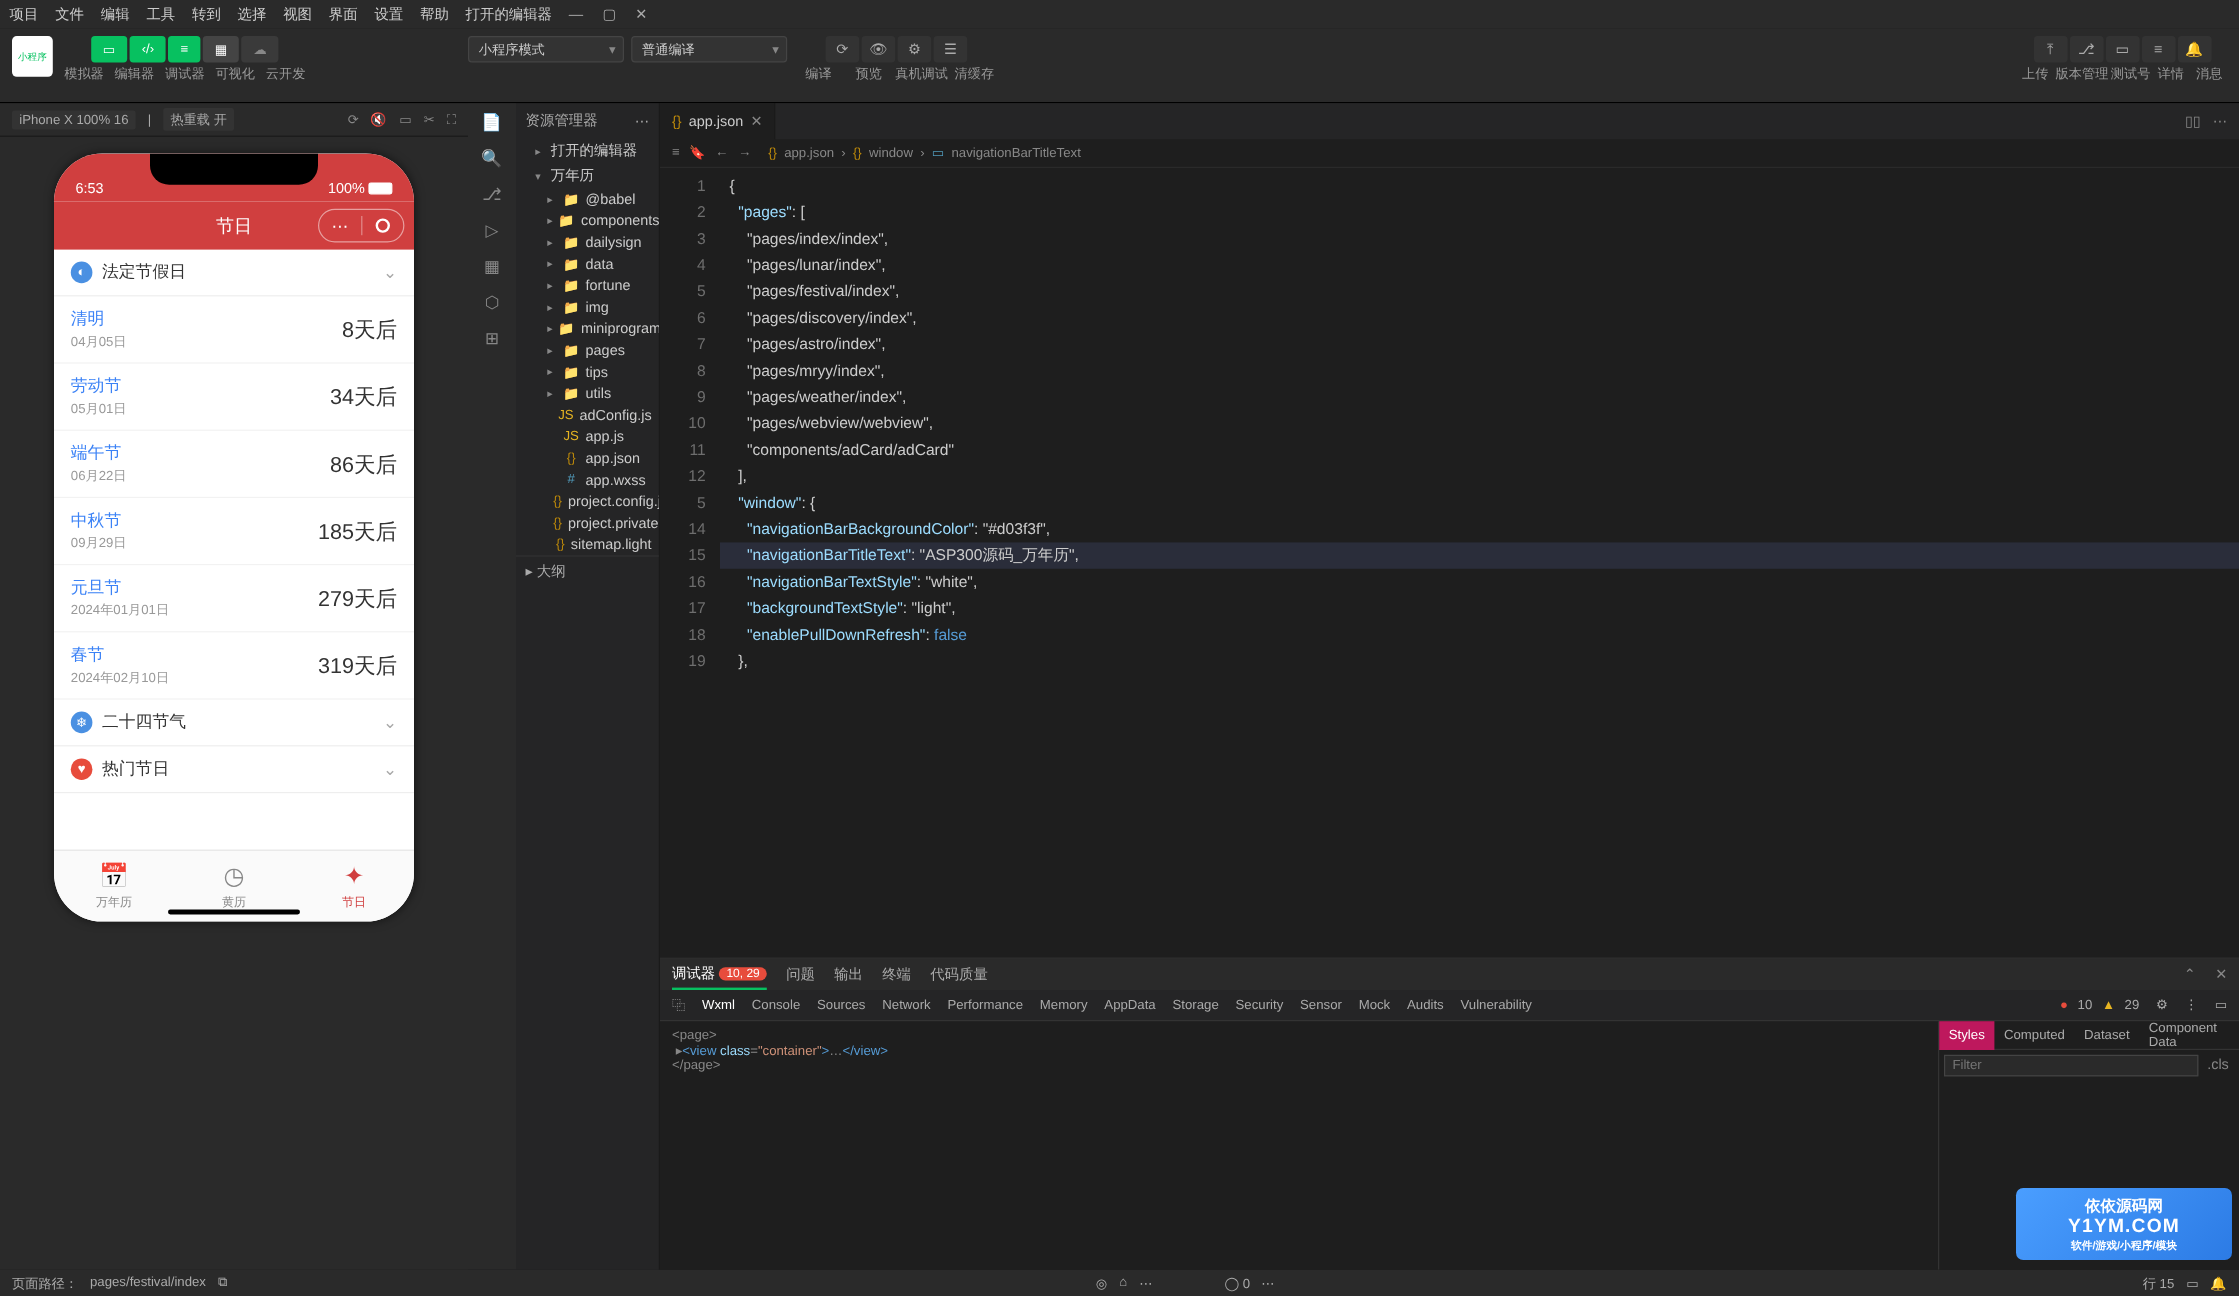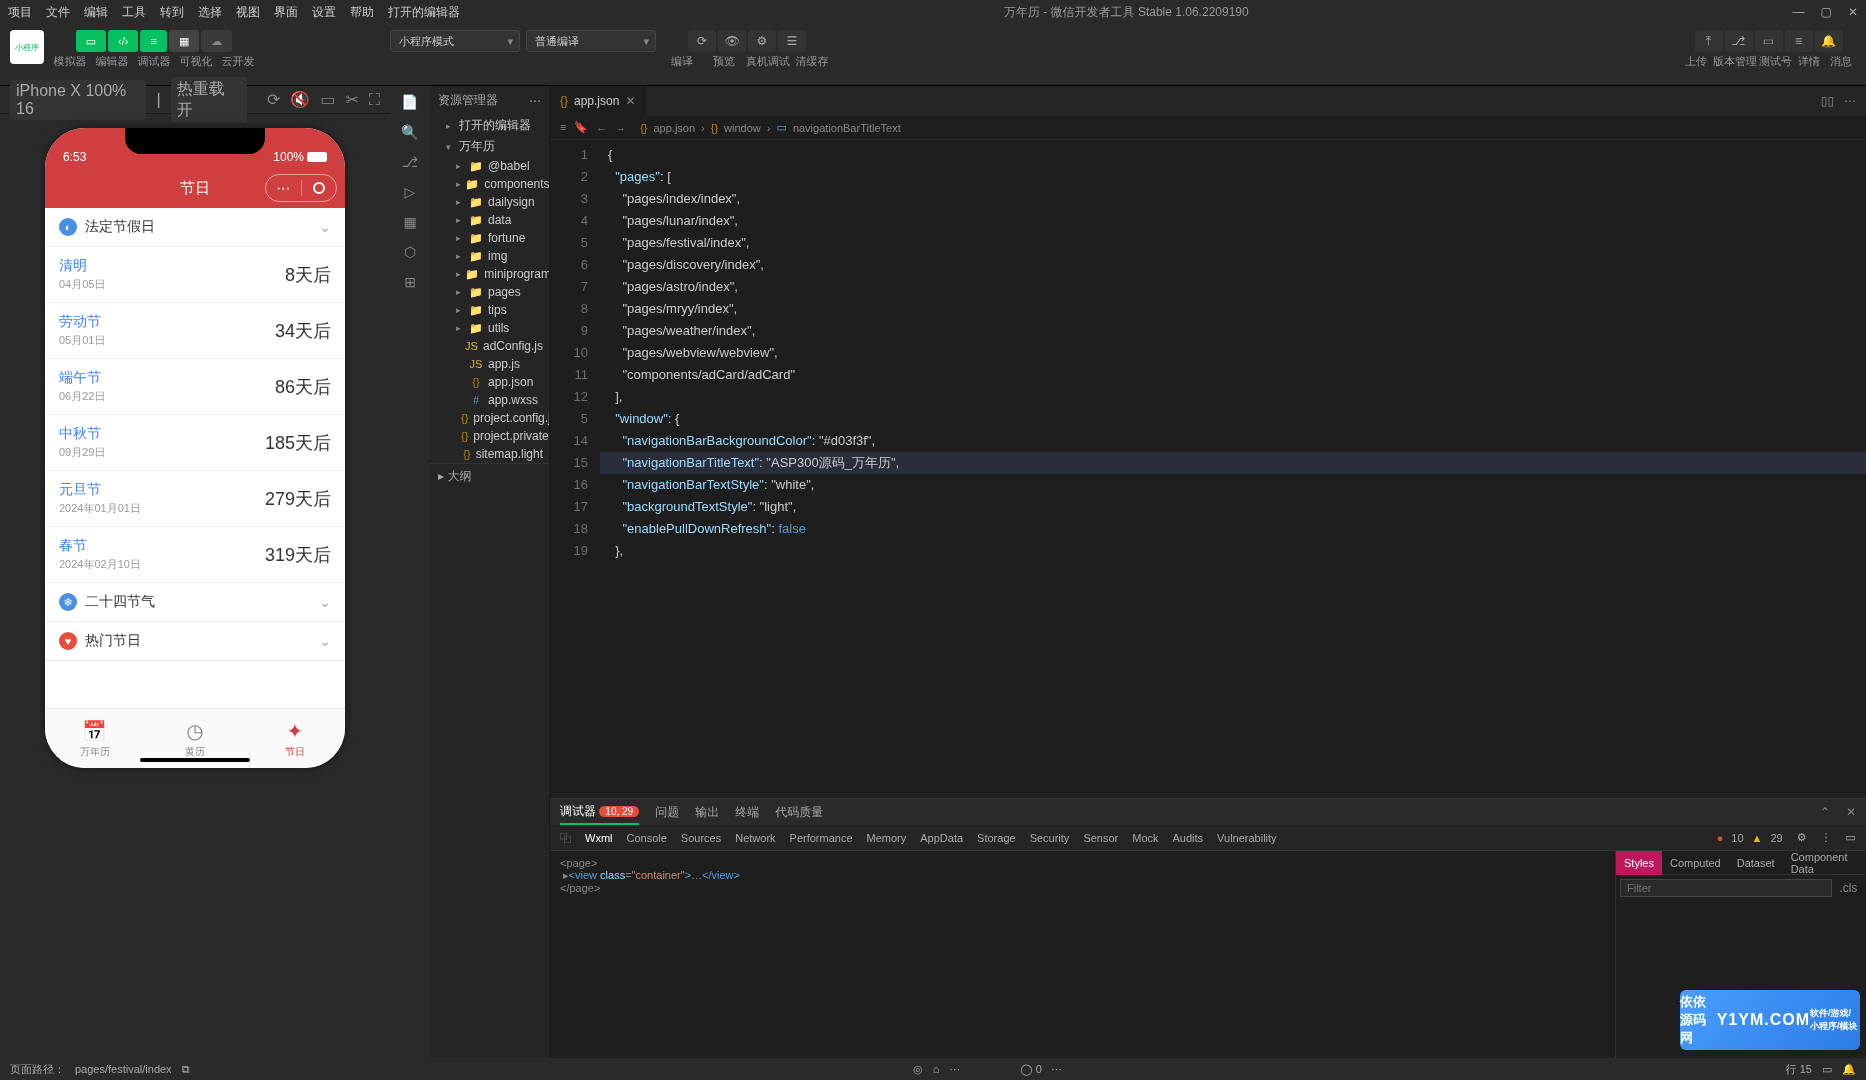--- a/index.html
+++ b/index.html
@@ -18,21 +18,21 @@
 .tb-labels{display:flex;gap:2px;font-size:11px;color:#999}
 .tb-labels span{min-width:40px;text-align:center}
 .tb-select{height:22px;background:#333;border:1px solid #444;border-radius:3px;padding:0 22px 0 8px;font-size:11px;color:#ccc;display:flex;align-items:center;min-width:130px;position:relative}
 .tb-select::after{content:"▾";position:absolute;right:6px;color:#888}
 .tb-ico{width:28px;height:22px;background:#333;border-radius:3px;display:flex;align-items:center;justify-content:center;color:#aaa;font-size:12px}
 .tb-right{margin-left:auto;display:flex;gap:6px}
 .tb-right .tb-group .tb-labels span{min-width:30px}
 .main{display:flex;height:calc(100% - 24px - 62px - 22px)}
 
 .sim{width:390px;background:#2a2a2a;display:flex;flex-direction:column}
-.sim-top{height:28px;display:flex;align-items:center;padding:0 10px;gap:10px;font-size:16px;color:#aaa;border-bottom:1px solid #1a1a1a}
+.sim-top{height:28px;display:flex;align-items:center;padding:0 10px;gap:10px;font-size:11px;color:#aaa;border-bottom:1px solid #1a1a1a}
 .sim-top .dd{background:#333;padding:2px 6px;border-radius:2px}
 .sim-top .sp{flex:1}
 .sim-top .ic{color:#888;cursor:pointer}
 .sim-body{flex:1;display:flex;justify-content:center;padding:14px 0;overflow:hidden}
 .phone{width:300px;height:640px;background:#fff;border-radius:40px;position:relative;overflow:hidden;box-shadow:0 0 8px rgba(0,0,0,.5)}
 .notch{position:absolute;top:0;left:50%;transform:translateX(-50%);width:140px;height:26px;background:#000;border-radius:0 0 16px 16px;z-index:3}
 .statusbar{height:40px;background:#d03f3f;display:flex;align-items:flex-end;padding:0 18px 4px;color:#fff;font-size:12px;justify-content:space-between}
 .statusbar .bat{display:flex;align-items:center;gap:3px}
 .navbar{height:40px;background:#d03f3f;display:flex;align-items:center;justify-content:center;color:#fff;font-size:15px;position:relative}
 .nav-caps{position:absolute;right:8px;top:6px;width:72px;height:28px;border:1px solid rgba(255,255,255,.5);border-radius:14px;display:flex;align-items:center}
@@ -104,39 +104,38 @@
 .dbg-side{width:250px;display:flex;flex-direction:column}
 .dbg-stabs{height:24px;display:flex;align-items:center;font-size:11px;border-bottom:1px solid #333}
 .dbg-stabs .t{padding:0 8px;height:24px;display:flex;align-items:center;color:#aaa}
 .dbg-stabs .t.act{background:#be185d;color:#fff}
 .dbg-filter{padding:4px}
 .dbg-filter input{width:calc(100% - 30px);background:#2a2a2a;border:1px solid #444;color:#ccc;padding:2px 6px;font-size:11px}
 .dbg-filter .cls{color:#888;margin-left:4px}
 
 .status{height:22px;background:#2a2a2a;display:flex;align-items:center;padding:0 10px;gap:10px;font-size:11px;color:#aaa}
 .status .sp{flex:1}
-.watermark{position:absolute;right:6px;bottom:30px;width:180px;height:60px;background:linear-gradient(135deg,#4a9eff,#2c7be5);border-radius:6px;display:flex;flex-direction:row;align-items:center;justify-content:center;color:#fff;font-weight:bold;font-size:13px}
+.watermark{position:absolute;right:6px;bottom:30px;width:180px;height:60px;background:linear-gradient(135deg,#4a9eff,#2c7be5);border-radius:6px;display:flex;flex-direction:column;align-items:center;justify-content:center;color:#fff;font-weight:bold;font-size:13px}
 .watermark .u{font-size:16px;letter-spacing:1px}
 </style>
 </head>
 <body>
 
 <div class="menubar">
   <span class="mi">项目</span>
     <span class="mi">文件</span>
     <span class="mi">编辑</span>
     <span class="mi">工具</span>
     <span class="mi">转到</span>
     <span class="mi">选择</span>
     <span class="mi">视图</span>
     <span class="mi">界面</span>
     <span class="mi">设置</span>
     <span class="mi">帮助</span>
     <span class="mi">打开的编辑器</span>
-  <span class="title">万年历 - 微信开发者工具 Stable 1.06.2209190</span>
   <span class="winctrl">
     <span>—</span>
     <span>▢</span>
     <span>✕</span>
   </span>
 </div>
 
 <div class="toolbar">
   <div class="tb-logo">小程序</div>
   <div class="tb-group">

